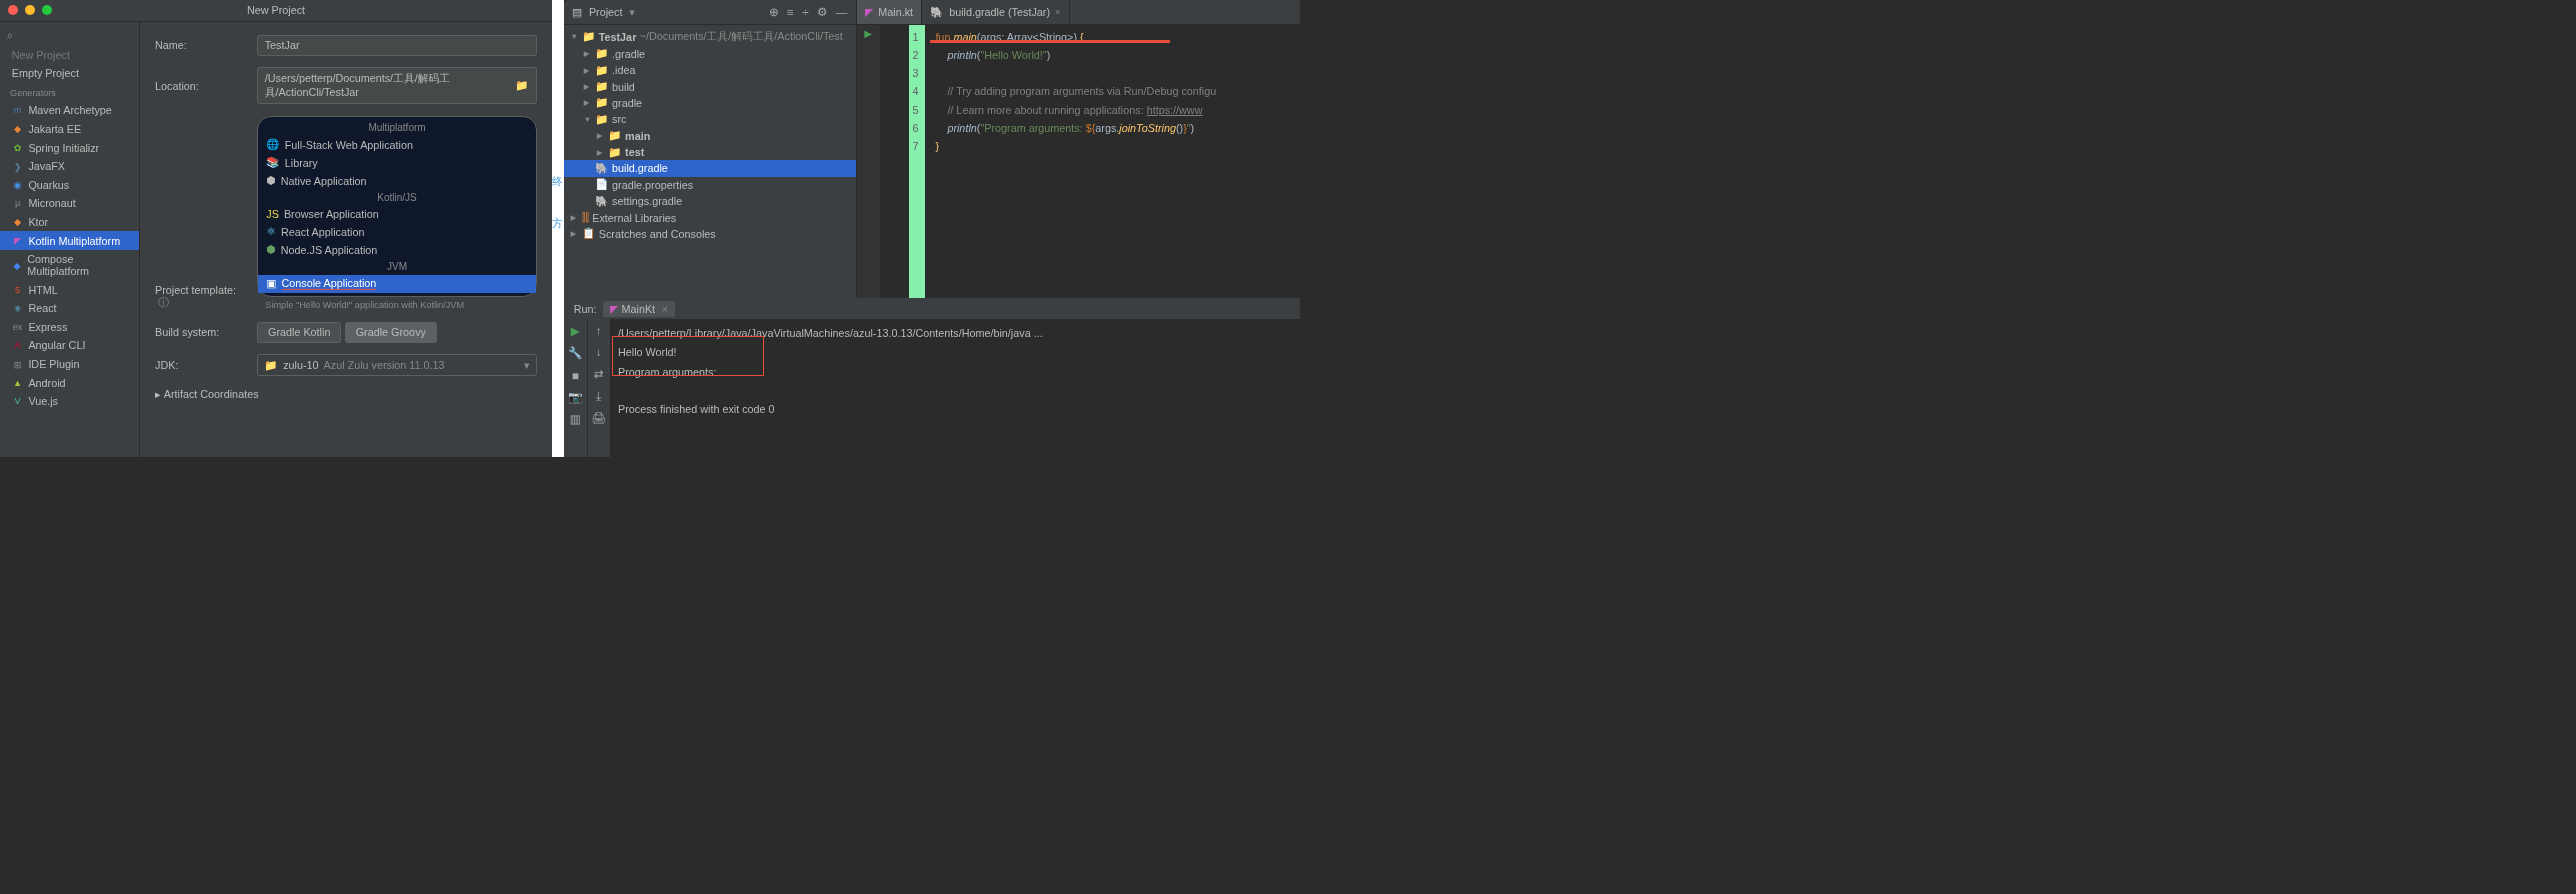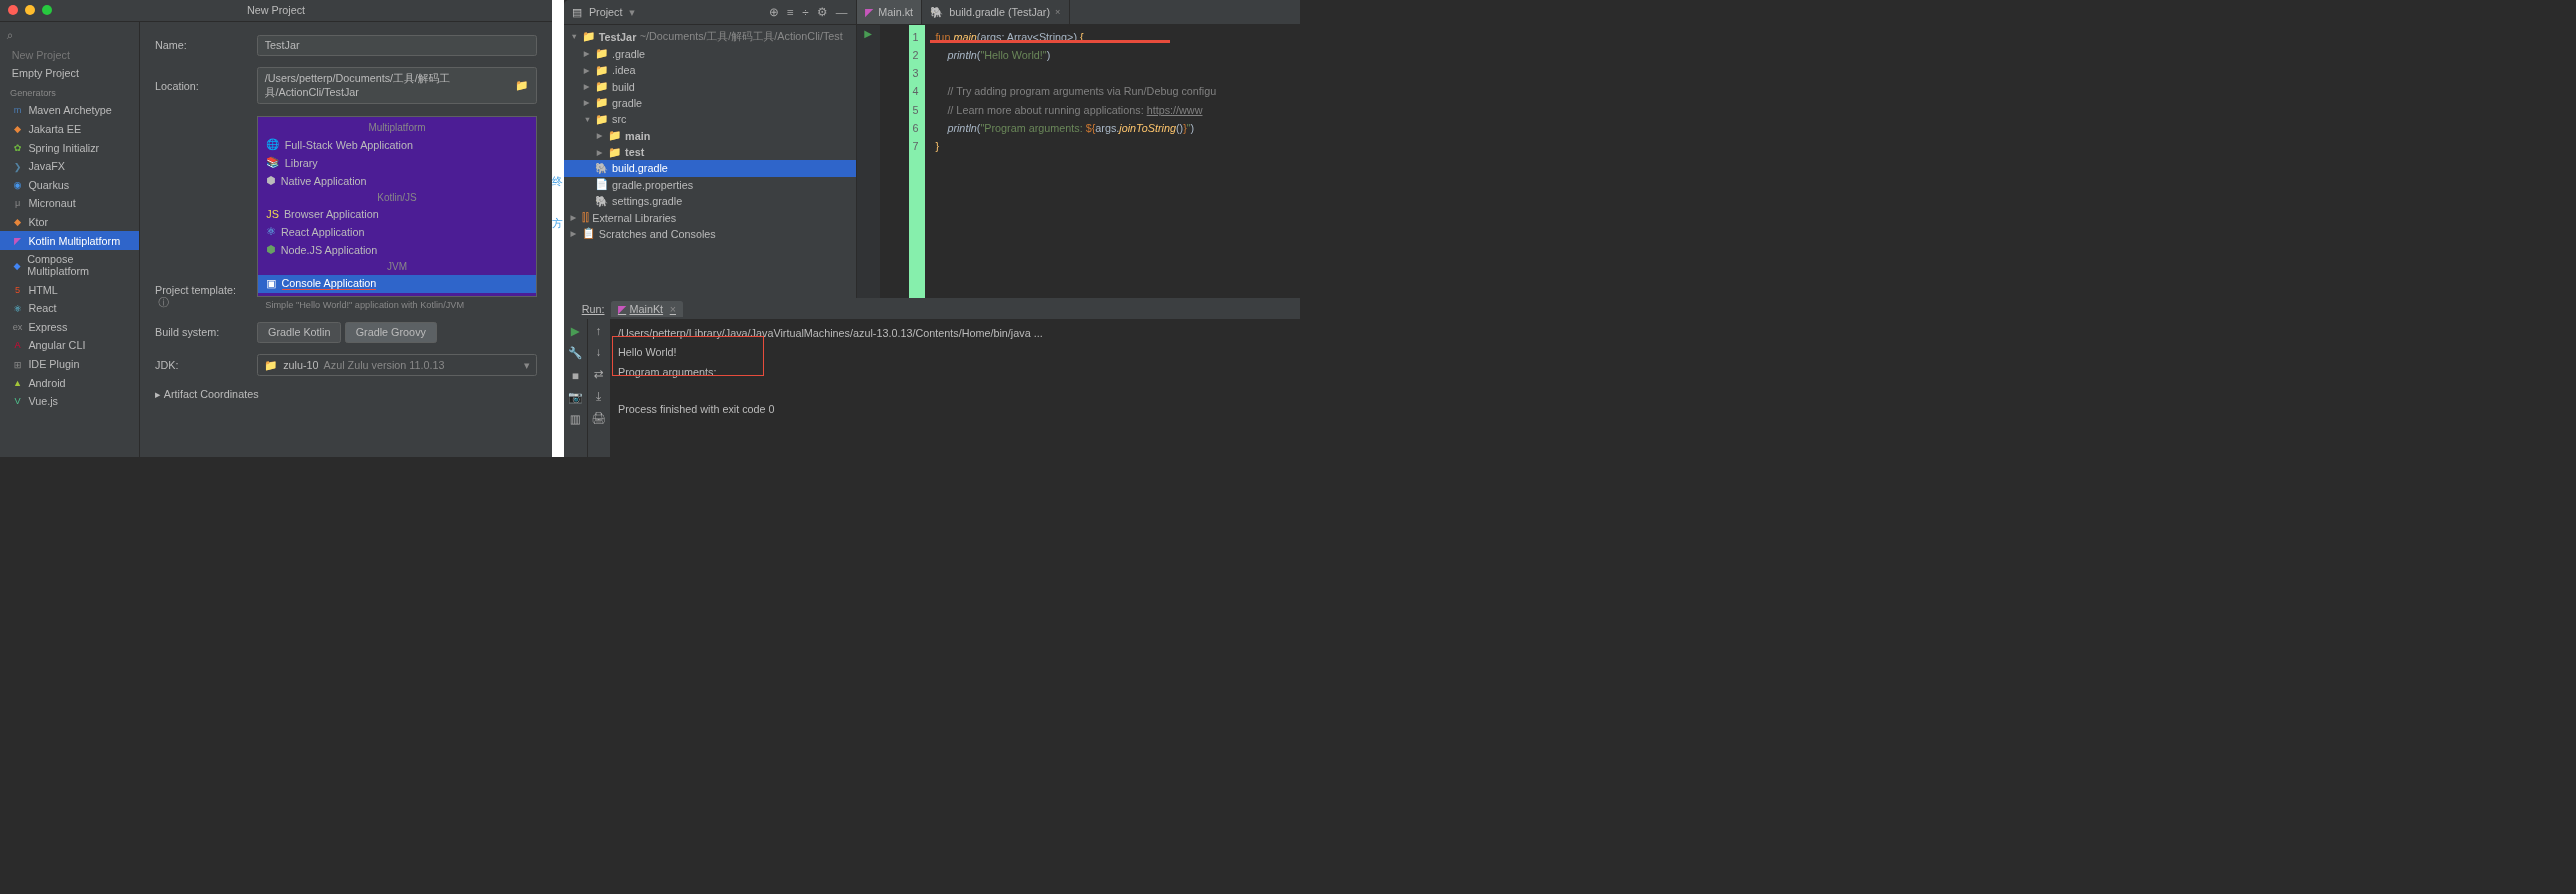--- a/index.html
+++ b/index.html
@@ -25,21 +25,21 @@
 .side-header { padding: 5px 10px 3.3px; color: #888; font-size: 9.2px; }
 .gen-icon { width: 11.7px; height: 11.7px; display: inline-flex; align-items: center; justify-content: center; font-size: 9.2px; }
 
 .form-area { flex: 1; padding: 13.3px 15px; overflow-y: auto; }
 .form-row { display: flex; align-items: center; margin-bottom: 11.7px; gap: 10px; }
 .form-label { width: 92px; color: #bbb; font-size: 10.8px; }
 .form-input { flex: 1; background: #45494a; border: 0.8px solid #5e6060; color: #bbb; padding: 3.3px 6.7px; border-radius: 2.5px; font-size: 10.8px; }
 .form-input.path { display: flex; align-items: center; justify-content: space-between; }
 .info-icon { color: #888; margin-left: 3.3px; }
 
-.template-box { flex: 1; background: #4c1d95; border: 0.8px solid #5e6060; border-radius: 0; padding: 3.3px 0; }
+.template-box { flex: 1; background: #0f172a; border: 0.8px solid #5e6060; border-radius: 14px; padding: 3.3px 0; }
 .template-section { color: #888; text-align: center; font-size: 10px; padding: 2.5px 0; }
 .template-item { padding: 2.5px 8.3px; color: #bbb; display: flex; align-items: center; gap: 5px; font-size: 10.8px; cursor: pointer; }
 .template-item.selected { background: #2f65ca; color: #fff; }
 .template-item.selected .underline-red { border-bottom: 1.7px solid #e74c3c; }
 .template-desc { color: #888; font-size: 9.2px; padding: 3.3px 8.3px 0; }
 
 .btn-group { display: flex; gap: 3.3px; }
 .btn-seg { background: #4c4f51; border: 0.8px solid #5e6060; color: #bbb; padding: 3.3px 10px; border-radius: 2.5px; font-size: 10.8px; cursor: pointer; }
 .btn-seg.active { background: #5c6164; }
 .select-field { flex: 1; background: #3c3f41; border: 0.8px solid #5e6060; color: #bbb; padding: 3.3px 6.7px; border-radius: 2.5px; display: flex; align-items: center; gap: 5px; font-size: 10.8px; cursor: pointer; }
@@ -89,21 +89,21 @@
 .kw { color: #cc7832; text-align: right; }
 .fn { color: #ffc66d; font-style: italic; }
 .str { color: #6a8759; }
 .com { color: #808080; }
 .param { color: #a9b7c6; }
 .call { color: #a9b7c6; font-style: italic; }
 .yel { color: #ffc66d; }
 .red-underline { position: absolute; top: 15px; left: 5px; width: 240px; height: 2.5px; background: #e74c3c; }
 
 .run-panel { flex: 1; background: #2b2b2b; border-top: 0.8px solid #3c3f41; display: flex; flex-direction: column; }
-.run-header { height: 20px; background: #3c3f41; display: flex; align-items: center; padding: 0 18px; gap: 6.7px; font-size: 10.8px; text-decoration: underline; }
+.run-header { height: 20px; background: #3c3f41; display: flex; align-items: center; padding: 0 10px; gap: 6.7px; font-size: 10.8px; }
 .run-tab { display: flex; align-items: center; gap: 3.3px; color: #bbb; background: #4e5254; padding: 1.7px 6.7px; border-radius: 2.5px 2.5px 0 0; }
 .run-body { flex: 1; display: flex; }
 .run-tools { width: 23px; background: #3c3f41; display: flex; flex-direction: column; align-items: center; padding-top: 5px; gap: 8.3px; color: #aaa; }
 .run-tools2 { width: 23px; background: #3c3f41; display: flex; flex-direction: column; align-items: center; padding-top: 5px; gap: 8.3px; color: #aaa; border-left: 0.8px solid #2b2b2b; }
 .console { flex: 1; padding: 5px 8.3px; font-family: Menlo, monospace; font-size: 10.8px; color: #bbb; line-height: 18.3px; white-space: pre; position: relative; }
 .red-box { position: absolute; border: 1.7px solid #e74c3c; left: 2.5px; top: 16.7px; width: 152px; height: 40px; pointer-events: none; }
 </style>
 </head>
 <body>
 

